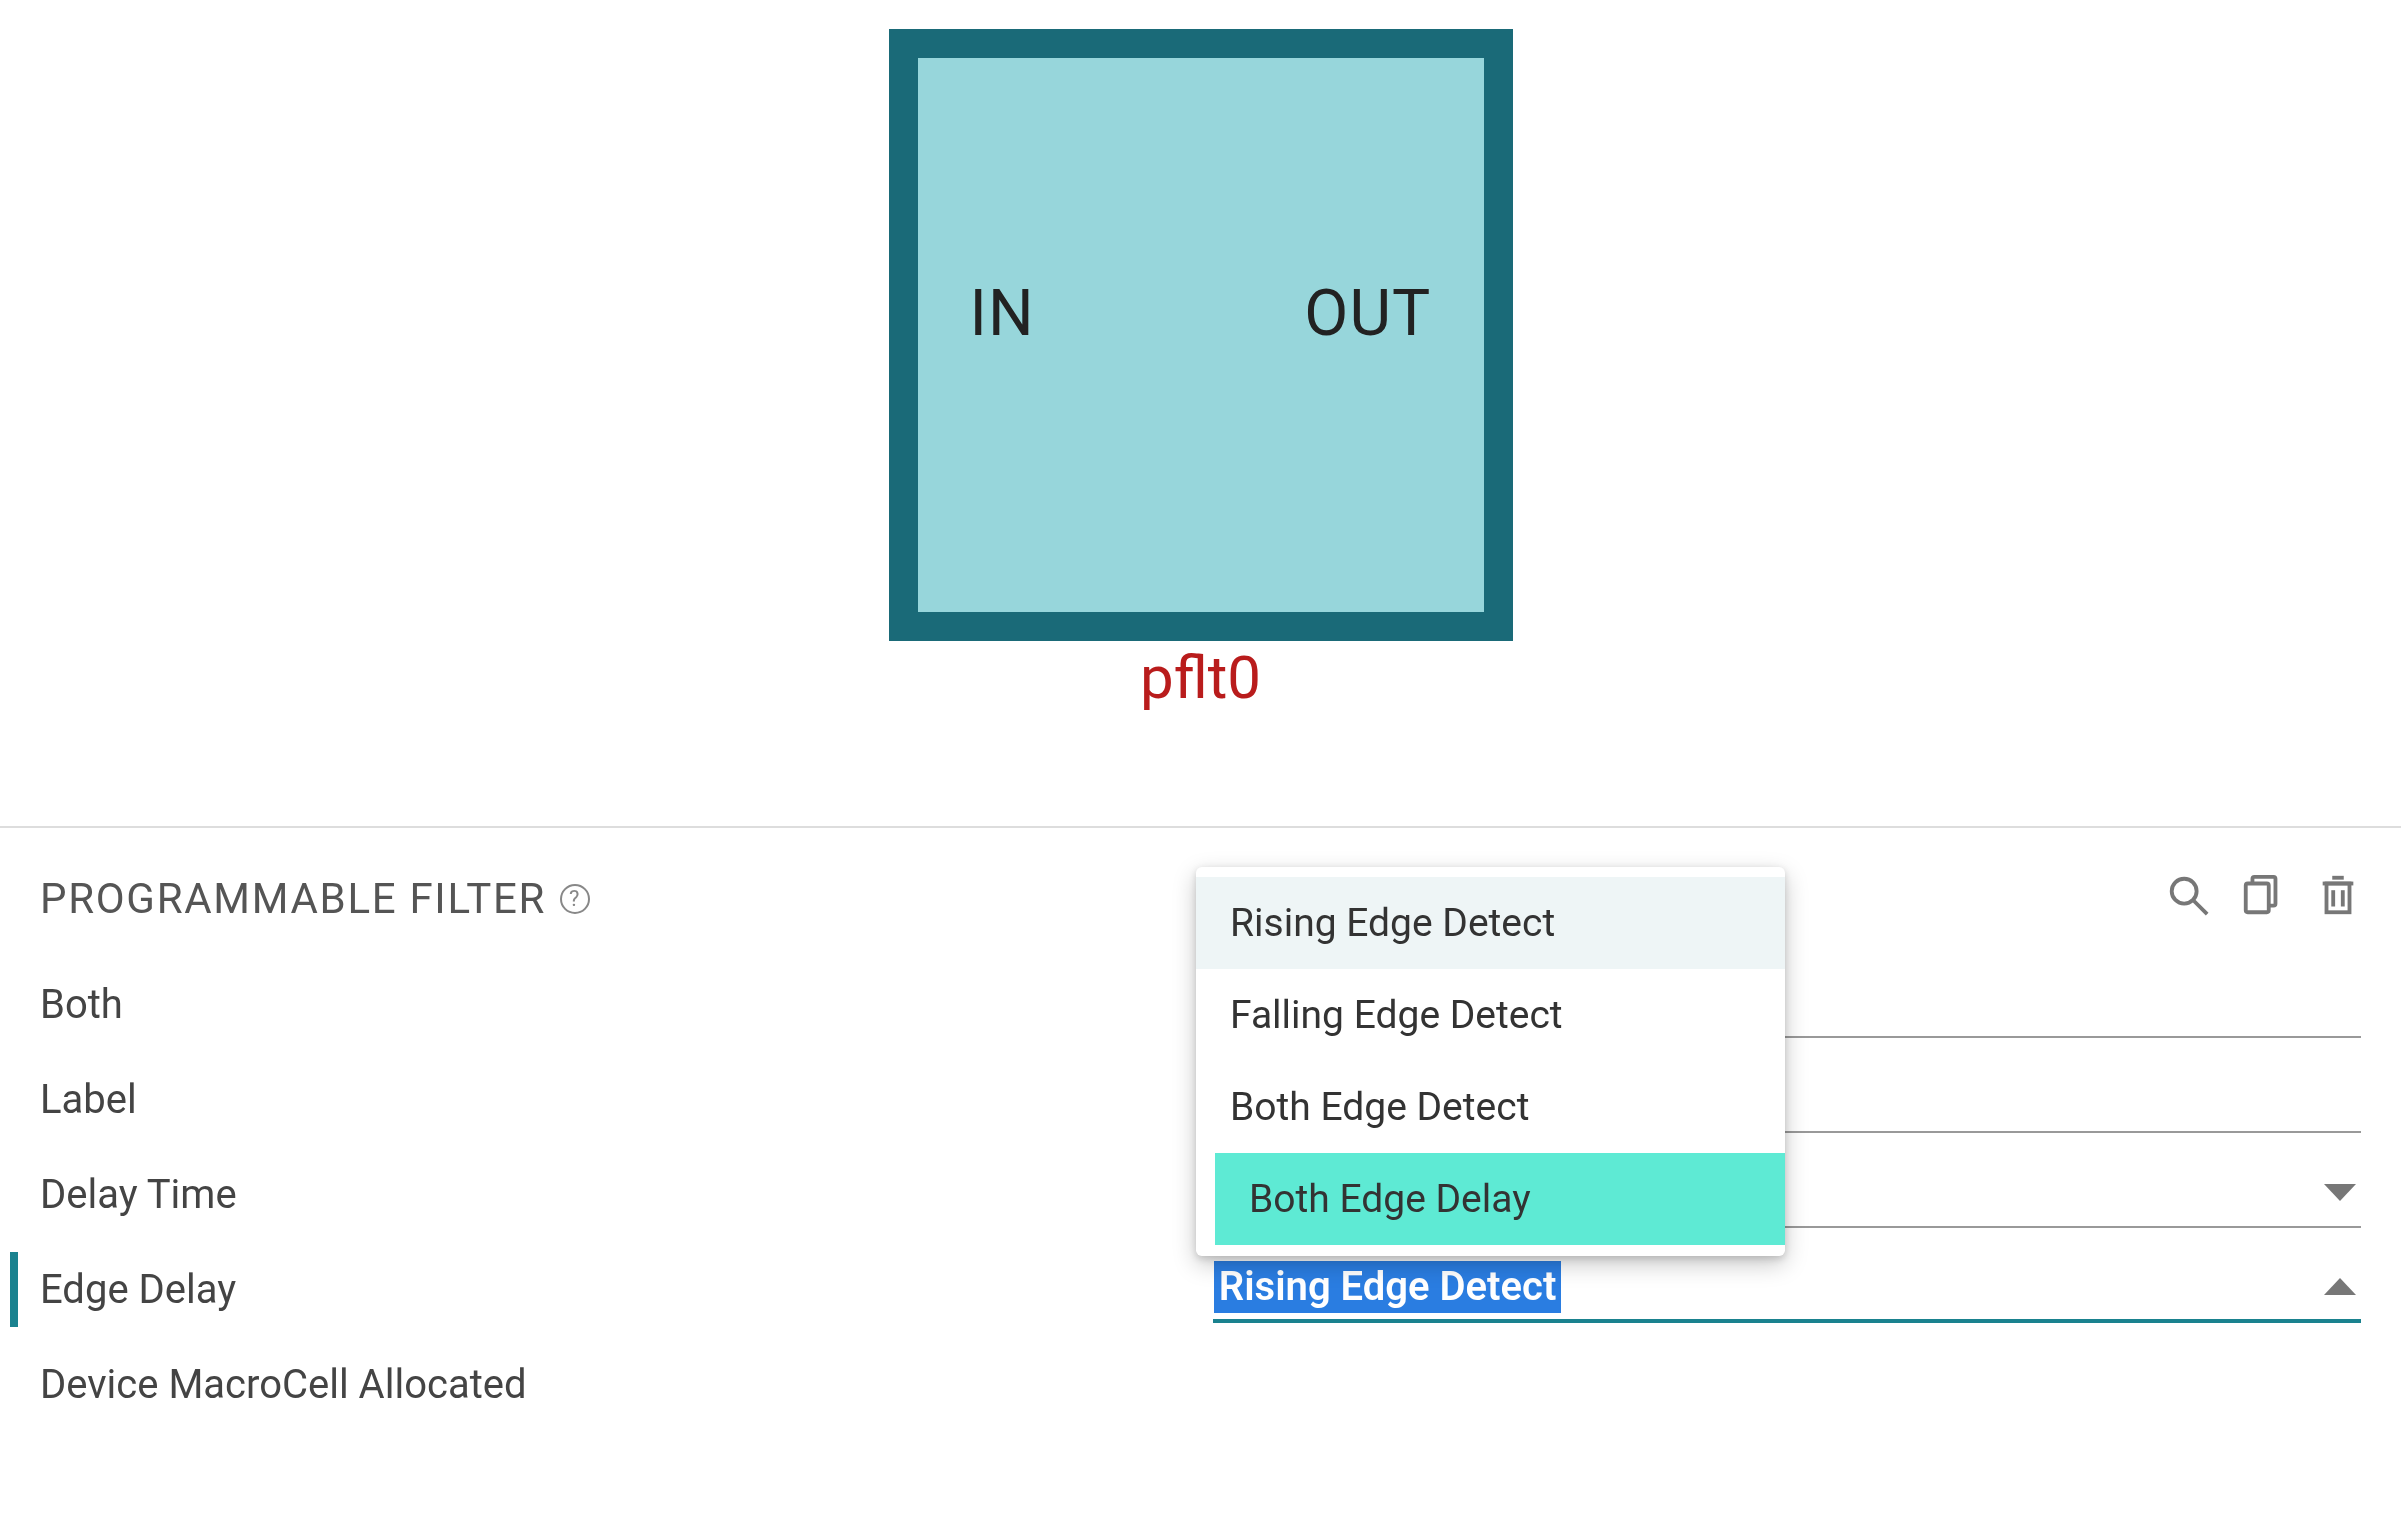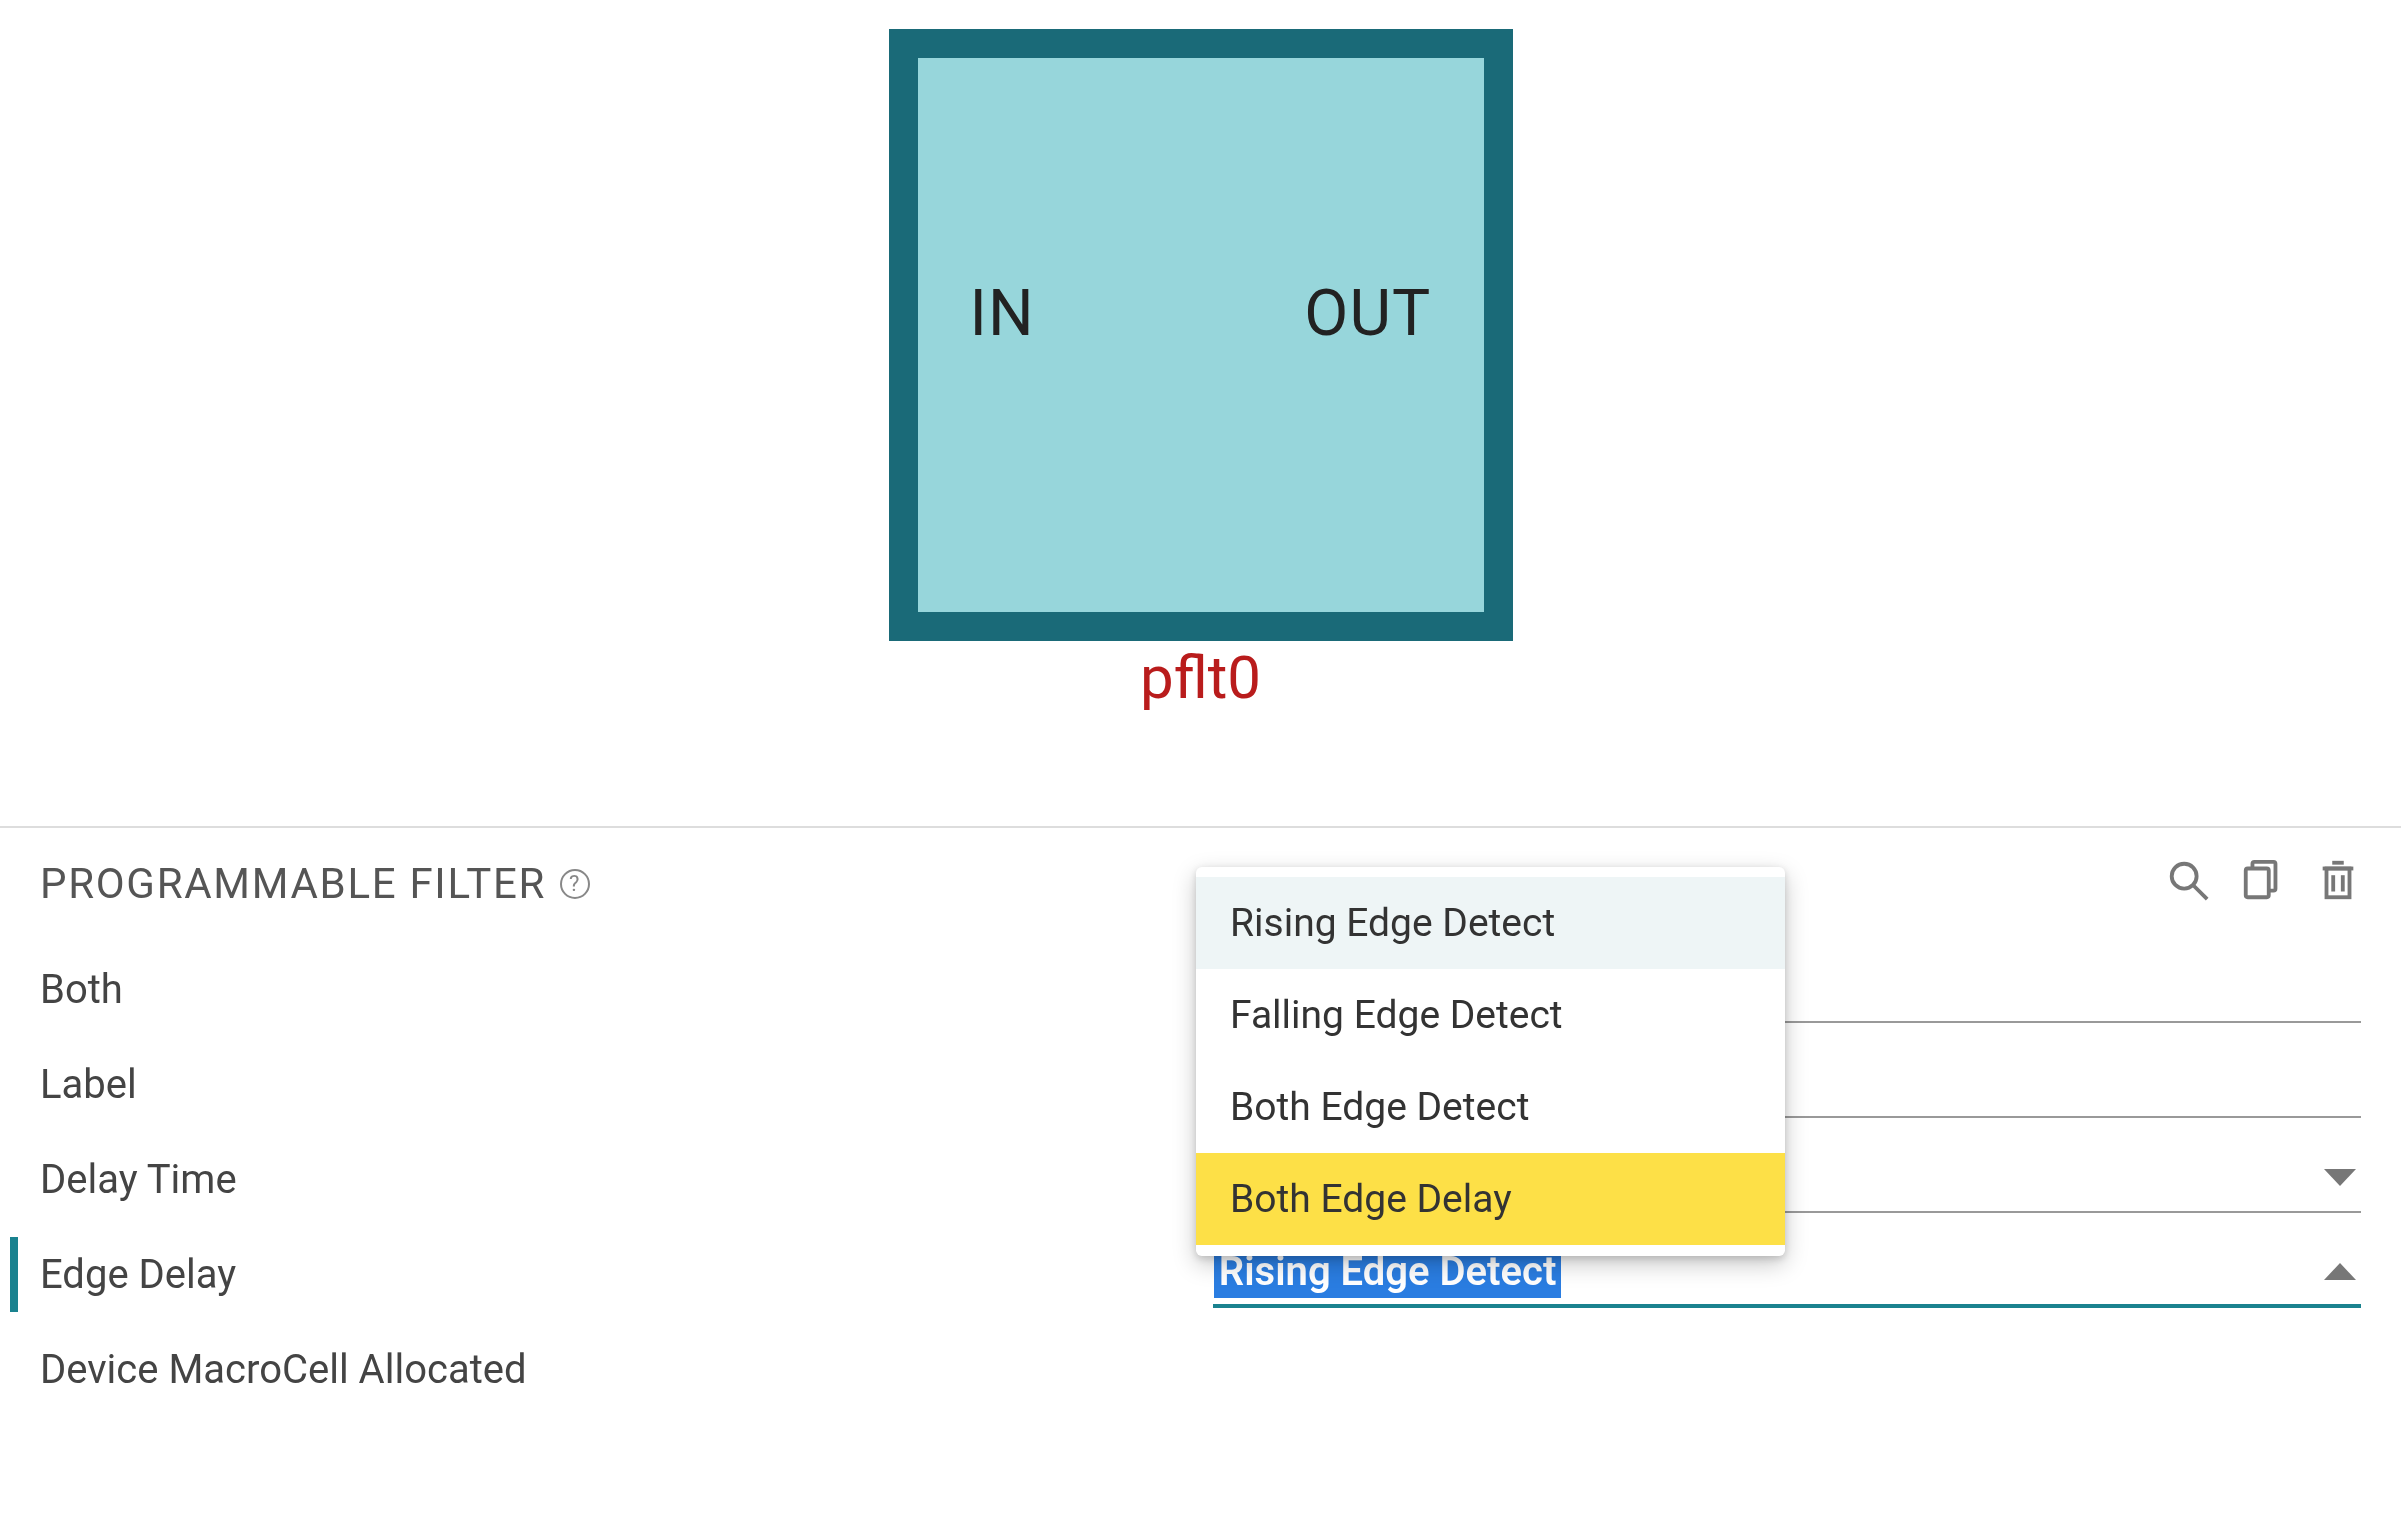--- a/index.html
+++ b/index.html
@@ -50,21 +50,21 @@
     margin-top: -5.8px;
   }
 
   
   .panel {
     position: absolute;
     top: 826px;
     left: 0;
     width: 100%;
     border-top: 2.3px solid #ddd;
-    padding: 29px 40px 0 40px;
+    padding: 44px 40px 0 40px;
   }
   .panel-header {
     display: flex;
     align-items: center;
     justify-content: space-between;
     margin-bottom: 32px;
   }
   .panel-title {
     font-size: 42px;
     letter-spacing: 1.7px;
@@ -156,21 +156,21 @@
     padding: 10.4px 0;
     z-index: 50;
     font-size: 39px;
     color: #333;
   }
   .dropdown .opt {
     padding: 23px 34px;
     cursor: pointer;
   }
   .dropdown .opt.hover { background: #eef5f6; }
-  .dropdown .opt.hl    { background: #fde047; }
+  .dropdown .opt.hl    { background: #5eead4; margin-left: 19px; }
 </style>
 </head>
 <body>
 
 <div class="stage">
 
   <div class="block-area">
     <div class="block">
       <div class="block-inner">
         <span class="port-in">IN</span>

